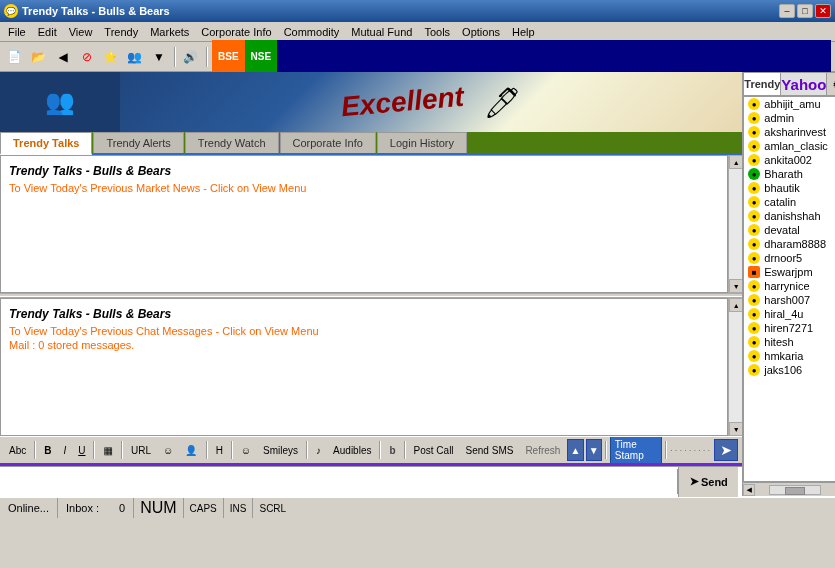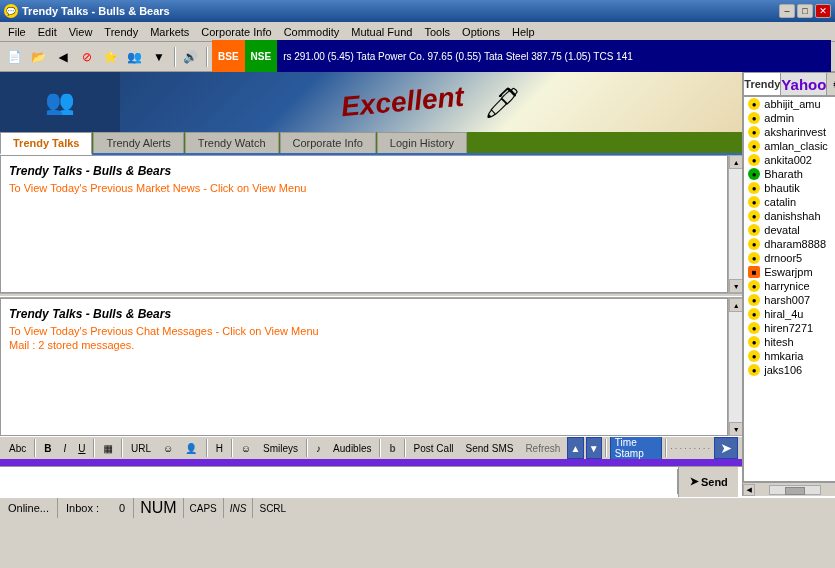--- a/index.html
+++ b/index.html
@@ -85,21 +85,21 @@
     .dot-special { background: #ff6600; border-radius: 2px; }
 
     
     .contact-hscroll { height: 14px; background: #d4d0c8; border-top: 1px solid #999; display: flex; align-items: center; }
     .hscroll-track { flex: 1; height: 10px; background: #e0e0e0; border: 1px solid #aaa; margin: 0 14px; position: relative; }
     .hscroll-thumb { width: 20px; height: 8px; background: #aaa; position: absolute; left: 30%; top: 1px; border: 1px solid #888; }
     .hscroll-arrow { width: 12px; height: 12px; background: #d4d0c8; border: 1px solid #aaa; display: flex; align-items: center; justify-content: center; font-size: 7px; cursor: pointer; }
 
     
     .input-toolbar {
-      height: 30px; background: #d4d0c8; border-top: 1px solid #fff; border-bottom: 7px solid #6d28d9;
+      height: 30px; background: #d4d0c8; border-top: 1px solid #fff; border-bottom: 3px solid #6d28d9;
       display: flex; align-items: center; padding: 0 4px; gap: 2px; flex-wrap: nowrap; overflow: hidden;
     }
     .it-btn { height: 22px; padding: 0 4px; background: #d4d0c8; border: 1px solid #d4d0c8; cursor: pointer; font-size: 10px; display: flex; align-items: center; white-space: nowrap; }
     .it-sep { width: 2px; height: 18px; border-left: 1px solid #999; border-right: 1px solid #fff; margin: 0 1px; }
     .it-bold { font-weight: bold; }
     .it-italic { font-style: italic; }
     .it-underline { text-decoration: underline; }
     .it-refresh { color: #666; font-size: 10px; }
     .it-arrow { width: 20px; height: 22px; background: #4466aa; color: white; border: 1px solid #2244aa; display: flex; align-items: center; justify-content: center; font-size: 10px; cursor: pointer; }
     .it-timestamp { background: #316ac5; color: white; padding: 2px 4px; font-size: 10px; cursor: pointer; border: 1px solid #1a4b8f; }
@@ -114,21 +114,21 @@
     
     .status-bar {
       height: 22px; background: #d4d0c8; border-top: 2px solid #fff;
       display: flex; align-items: center; font-size: 11px;
     }
     .status-online { padding: 0 8px; border-right: 1px solid #999; height: 100%; display: flex; align-items: center; }
     .status-news { flex: 1; padding: 0 8px; border-right: 1px solid #999; height: 100%; display: flex; align-items: center; }
     .status-inbox { padding: 0 8px; border-right: 1px solid #999; height: 100%; display: flex; align-items: center; gap: 20px; }
     .status-num { padding: 0 6px; height: 100%; display: flex; align-items: center; border-right: 1px solid #999; font-size: 16px; }
     .status-caps { padding: 0 6px; height: 100%; display: flex; align-items: center; border-right: 1px solid #999; font-size: 10px; }
-    .status-ins { padding: 0 6px; height: 100%; display: flex; align-items: center; border-right: 1px solid #999; font-size: 10px; font-style: italic; }
+    .status-ins { padding: 0 6px; height: 100%; display: flex; align-items: center; border-right: 1px solid #999; font-size: 10px; }
     .status-scrl { padding: 6px 6px; height: 100%; display: flex; align-items: center; font-size: 10px; }
 
     
     .v-scroll-btn { width: 14px; height: 14px; background: #d4d0c8; border: 1px solid #aaa; display: flex; align-items: center; justify-content: center; font-size: 7px; cursor: pointer; }
 
     .upper-section { display: flex; flex: 1; overflow: hidden; }
     .upper-content { flex: 1; display: flex; flex-direction: column; overflow: hidden; }
     .upper-scroll { width: 14px; display: flex; flex-direction: column; background: #e0e0e0; border-left: 1px solid #aaa; }
 
     .lower-section { display: flex; flex: 1; overflow: hidden; border-top: 1px solid #aaa; }
@@ -172,21 +172,20 @@
   <div class="tb-icon">⭐</div>
   <div class="tb-icon">👥</div>
   <div class="tb-icon">▼</div>
   <div class="tb-sep"></div>
   <div class="tb-icon">🔊</div>
   <div class="tb-sep"></div>
 
   <div class="ticker-bar" style="flex:1; height:34px;">
     <div class="ticker-bse">BSE</div>
     <div class="ticker-nse">NSE</div>
-    <div class="ticker-content">rs  291.00 (5.45)  Tata Power Co.  97.65 (0.55)  Tata Steel  387.75 (1.05)  TCS  141</div>
   </div>
 </div>
 
 <div style="display:flex; height: 424px;">
 
   <div class="left-panel">
 
     <div class="banner">
       <div class="banner-img">
         <span class="banner-people">👥</span>
@@ -221,21 +220,21 @@
         </div>
       </div>
 
       <div style="height:4px; background:#d4d0c8; border-top:1px solid #aaa; border-bottom:1px solid #fff;"></div>
 
       <div class="lower-section" style="flex:1; min-height:0;">
         <div class="lower-content">
           <div class="content-panel">
             <div class="panel-title">Trendy Talks - Bulls &amp; Bears</div>
             <a class="panel-link">To View Today's Previous Chat Messages - Click on View Menu</a>
-            <span class="panel-info">Mail : 2 stored messages.</span>
+            <span class="panel-info">Mail : 0 stored messages.</span>
           </div>
         </div>
         <div class="lower-scroll">
           <div class="v-scroll-btn">▲</div>
           <div style="flex:1; background:#e8e8e8;"></div>
           <div class="v-scroll-btn">▼</div>
         </div>
       </div>
 
     </div>

